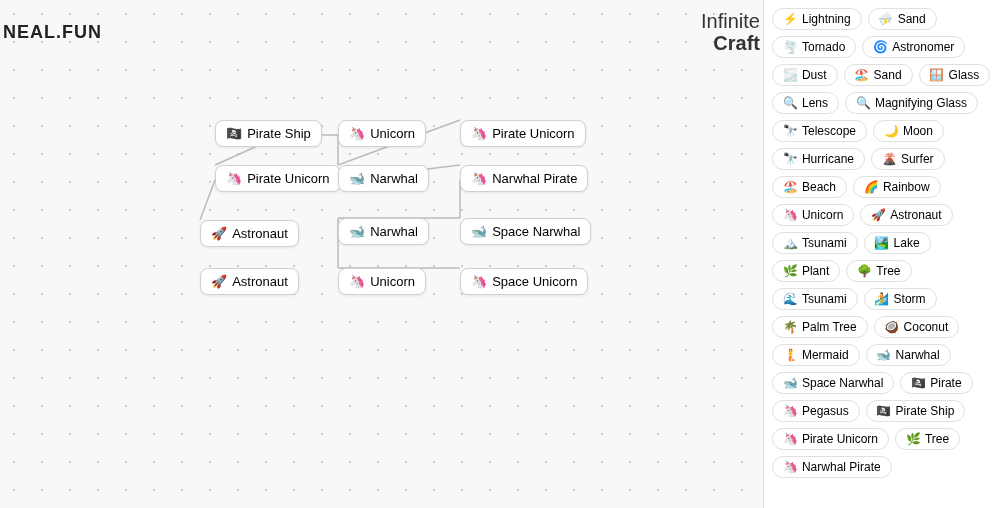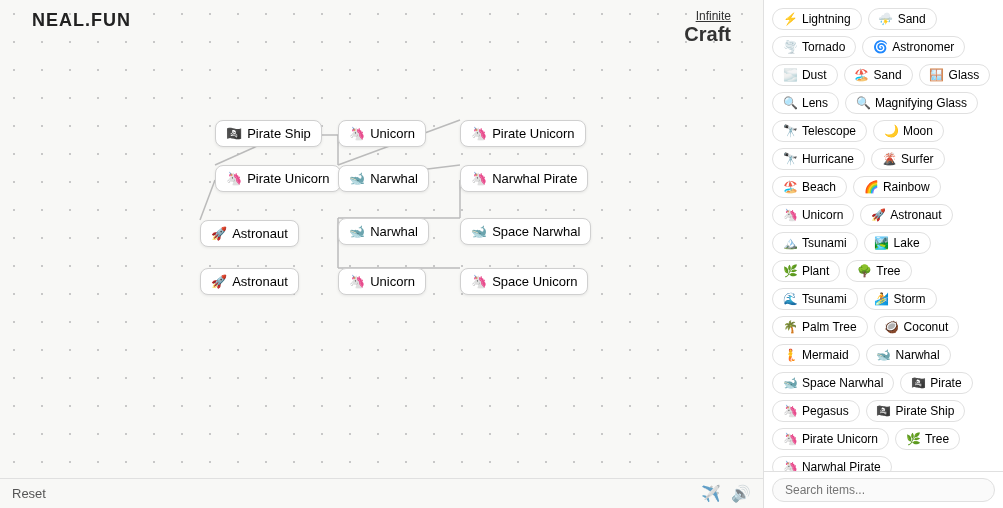--- a/index.html
+++ b/index.html
@@ -19,41 +19,41 @@
       position: relative;
       overflow: hidden;
       background-image: radial-gradient(circle, #c8c8c8 1px, transparent 1px);
       background-size: 28px 28px;
     }
 
     .top-bar {
       position: absolute;
       top: 0; left: 0; right: 0;
       display: flex;
+      align-items: center;
       justify-content: space-between;
-      padding: 10px 32px;
+      padding: 10px 3px;
       z-index: 10;
     }
 
     .logo {
       font-size: 18px;
       font-weight: 800;
       letter-spacing: 1px;
       color: #222;
     }
 
     .game-title {
       text-align: right;
       line-height: 1.1;
     }
     .game-title .infinite {
-      font-size: 12px;
+      font-size: 20px;
       font-weight: 300;
       color: #333;
-      text-decoration: underline;
     }
     .game-title .craft {
       font-size: 20px;
       font-weight: 700;
       color: #333;
     }
 
     
     .craft-canvas {
       position: absolute;
@@ -237,27 +237,20 @@
           <span>🐋</span>
           <span>Space Narwhal</span>
         </div>
         <div class="node" style="left: 460px; top: 268px;">
           <span>🦄</span>
           <span>Space Unicorn</span>
         </div>
       </div>
   </div>
 
-  <div class="bottom-bar">
-    <button class="reset-btn">Reset</button>
-    <div class="bottom-icons">
-      <span class="bottom-icon">✈️</span>
-      <span class="bottom-icon">🔊</span>
-    </div>
-  </div>
 </div>
 
 <div class="sidebar">
   <div class="sidebar-items" id="sidebar-items-container">
       <div class="sidebar-item">
         <span>⚡</span>
         <span>Lightning</span>
       </div>
       <div class="sidebar-item">
         <span>⛈️</span>
@@ -385,16 +378,13 @@
       </div>
       <div class="sidebar-item">
         <span>🌿</span>
         <span>Tree</span>
       </div>
       <div class="sidebar-item">
         <span>🦄</span>
         <span>Narwhal Pirate</span>
       </div>
     </div>
-  <div class="sidebar-search">
-    <input type="text" placeholder="Search items..." style="">
-  </div>
 </div>
 
 </body></html>

